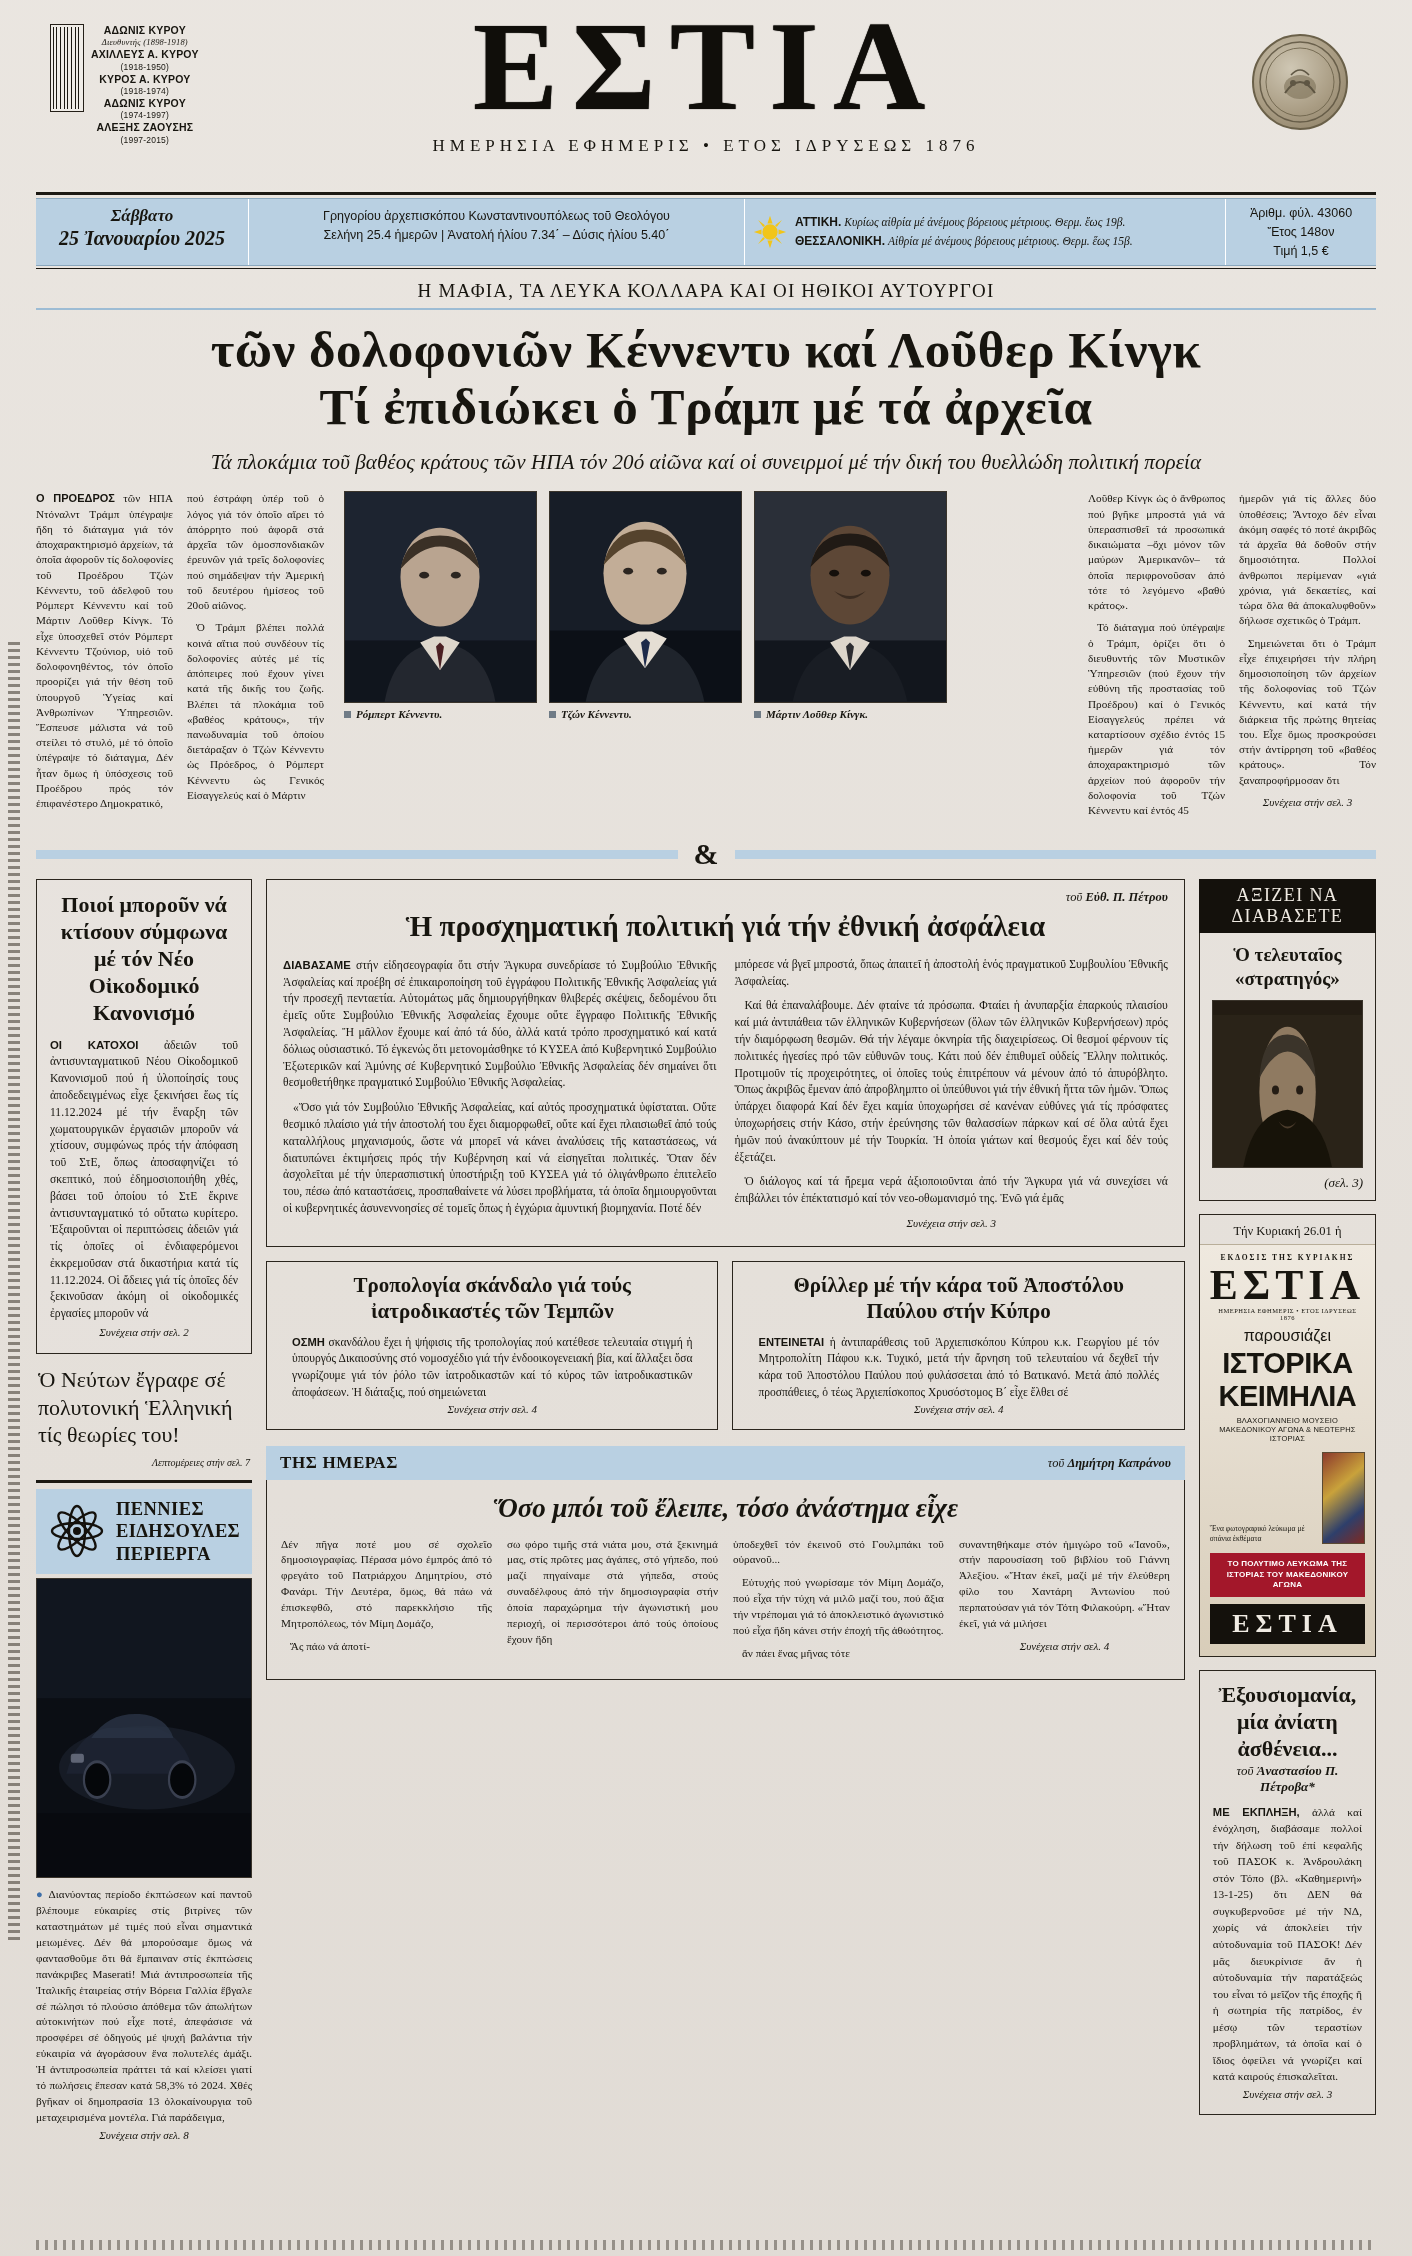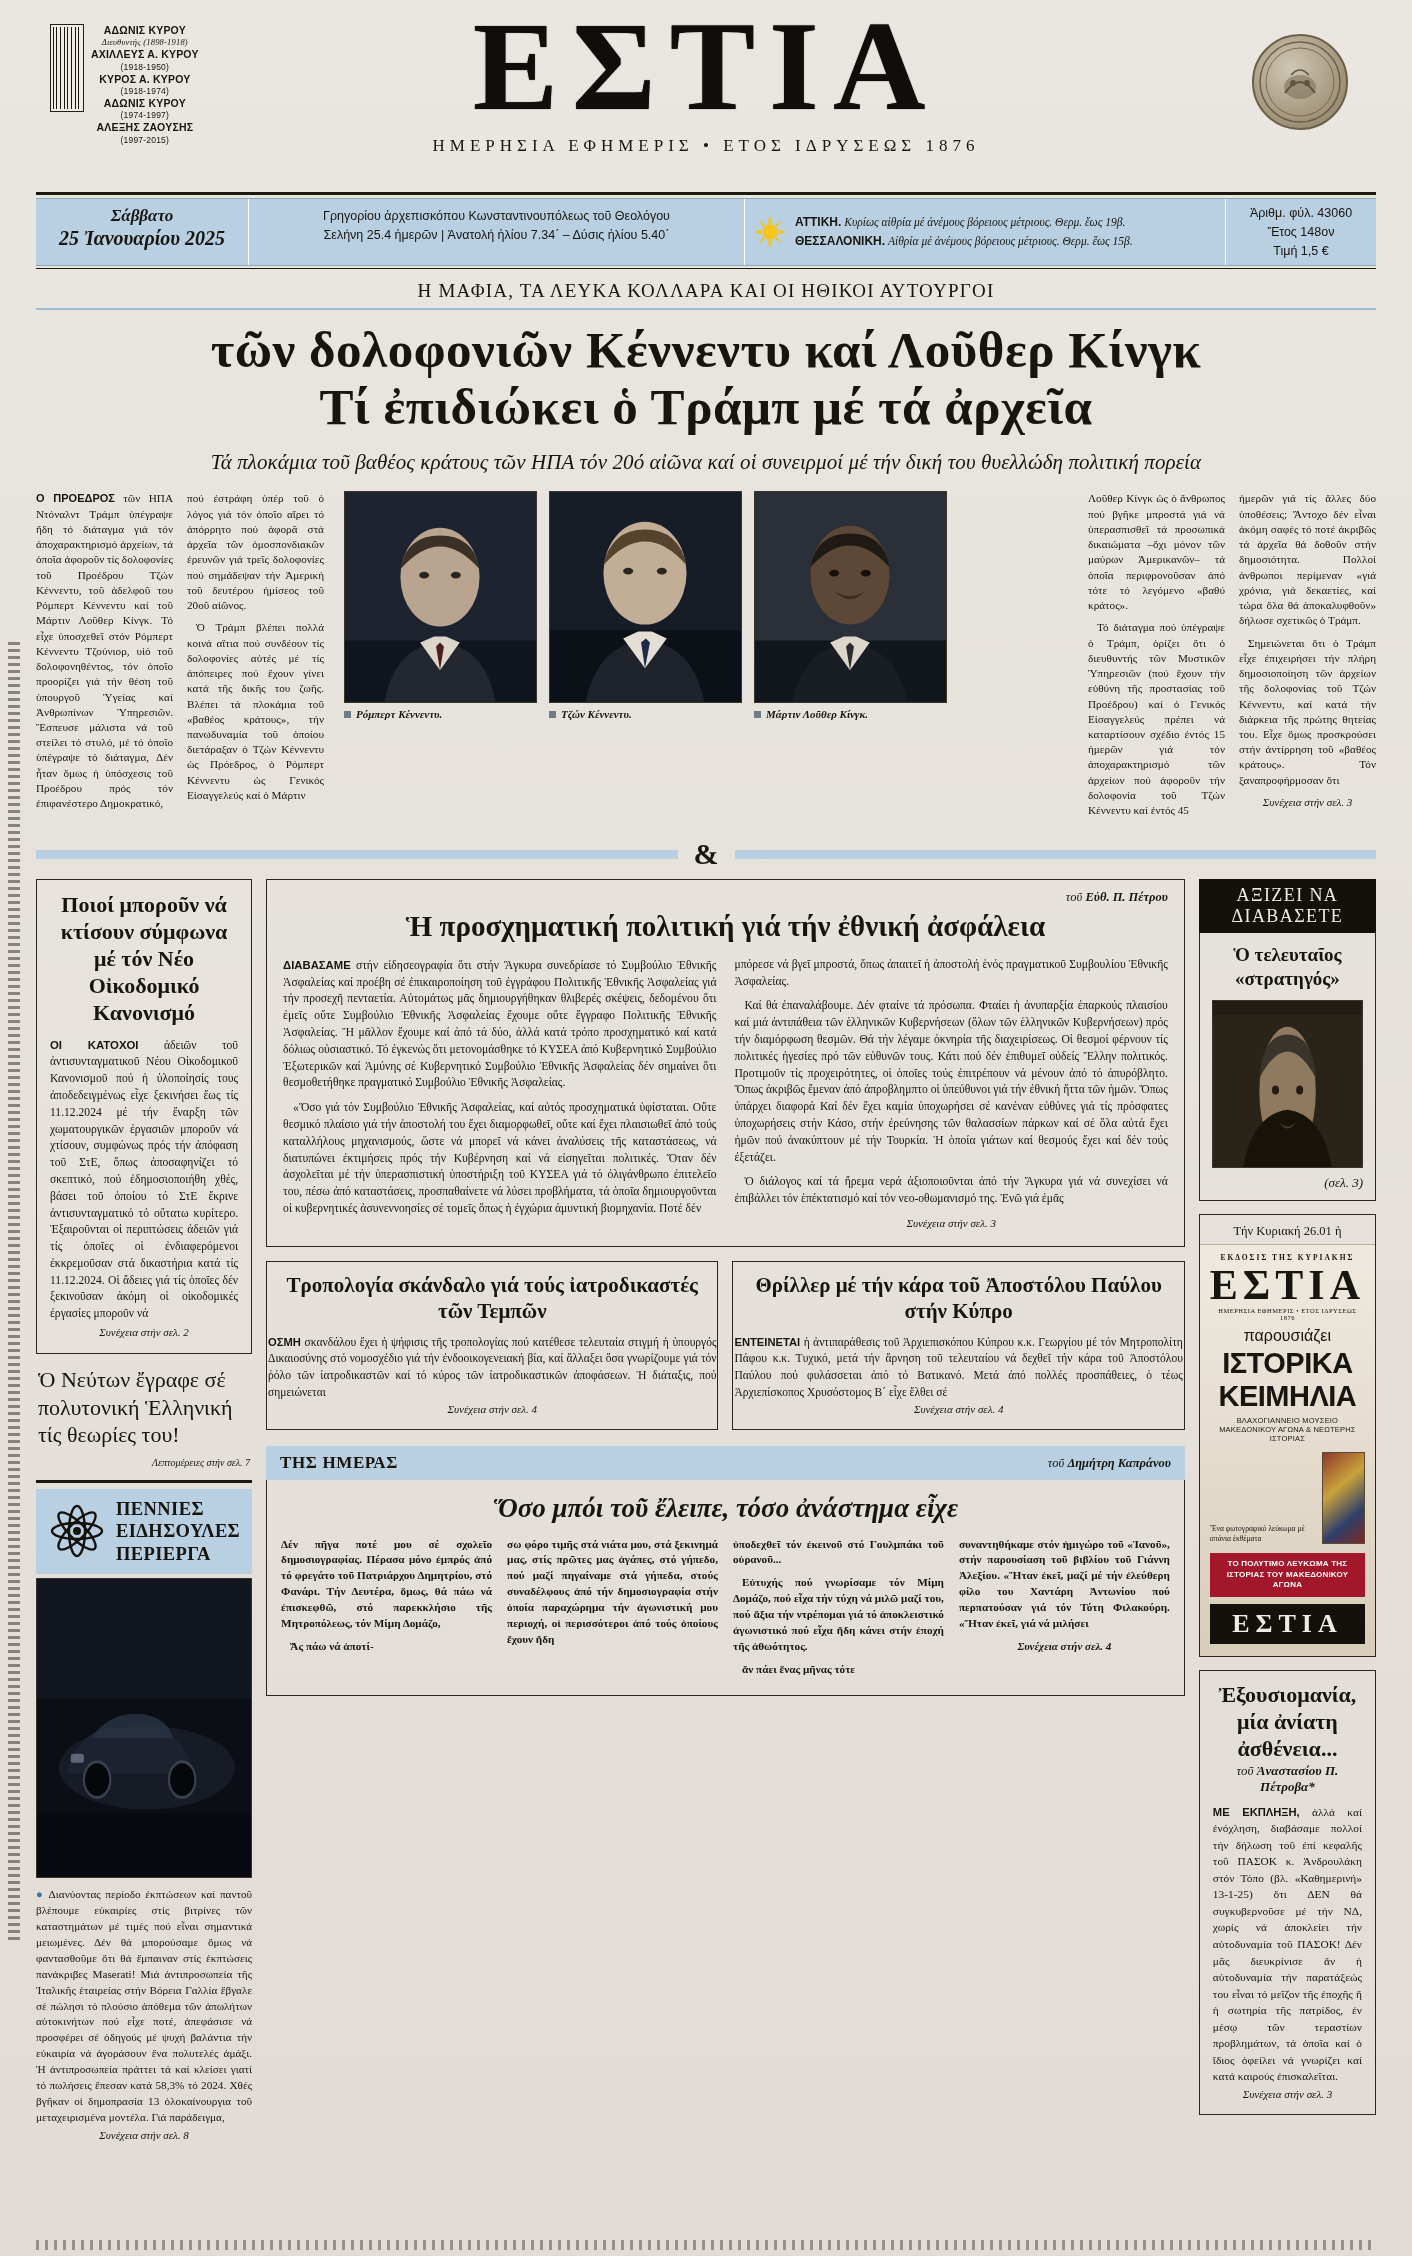--- a/index.html
+++ b/index.html
@@ -175,35 +175,35 @@
   .byline b { font-weight:bold; }
   .mid-title {
     text-align:center; font-weight:bold; font-size:29px; line-height:1.22; margin-top:4px;
   }
   .two-col { display:flex; gap:18px; margin-top:12px; }
   .two-col .c { flex:1 1 0; font-size:11.6px; line-height:1.45; text-align:justify; }
   .two-col .c p { margin:0 0 8px; text-indent:10px; }
   .two-col .c p.first { text-indent:0; }
   .two-col .c b { font-family:"Liberation Sans", sans-serif; font-size:11.3px; }
   .mid-row { display:flex; gap:14px; margin-top:14px; }
-  .mid-row .cell { flex:1 1 0; border:1.5px solid #2a251d; padding:11px 1px; }
+  .mid-row .cell { flex:1 1 0; border:1.5px solid #2a251d; padding:11px 25px; }
   .cell-title { text-align:center; font-weight:bold; font-size:21px; line-height:1.23; }
   .cell-body { font-size:11.5px; line-height:1.45; text-align:justify; margin-top:9px; }
   .cell-body b { font-family:"Liberation Sans", sans-serif; font-size:11.2px; }
   .dayband {
     background:#b9d0e2; display:flex; align-items:center; justify-content:space-between;
     padding:7px 14px; margin-top:16px;
   }
   .dayband .l { font-weight:bold; font-size:17px; letter-spacing:.6px; }
   .dayband .r { font-size:12.5px; font-style:italic; }
   .daybox { border:1.5px solid #2a251d; border-top:none; padding:12px 14px 10px; }
   .day-title {
     text-align:center; font-weight:bold; font-style:italic; font-size:27px; line-height:1.2;
   }
-  .three-col { display:flex; gap:15px; margin-top:12px;font-weight:bold; }
+  .three-col { display:flex; gap:15px; margin-top:12px; }
   .three-col .c { flex:1 1 0; font-size:11.2px; line-height:1.42; text-align:justify; }
   .three-col .c p { margin:0 0 7px; text-indent:9px; }
   .three-col .c p.first { text-indent:0; }
   
   .hdrbar {
     background:#14110c; color:#efeae2; text-align:center;
     font-size:18px; letter-spacing:1.4px; padding:6px 4px;
     font-family:"Liberation Serif", serif;
   }
   .rbox { border:1.5px solid #2a251d; border-top:none; padding:10px 12px 9px; }

